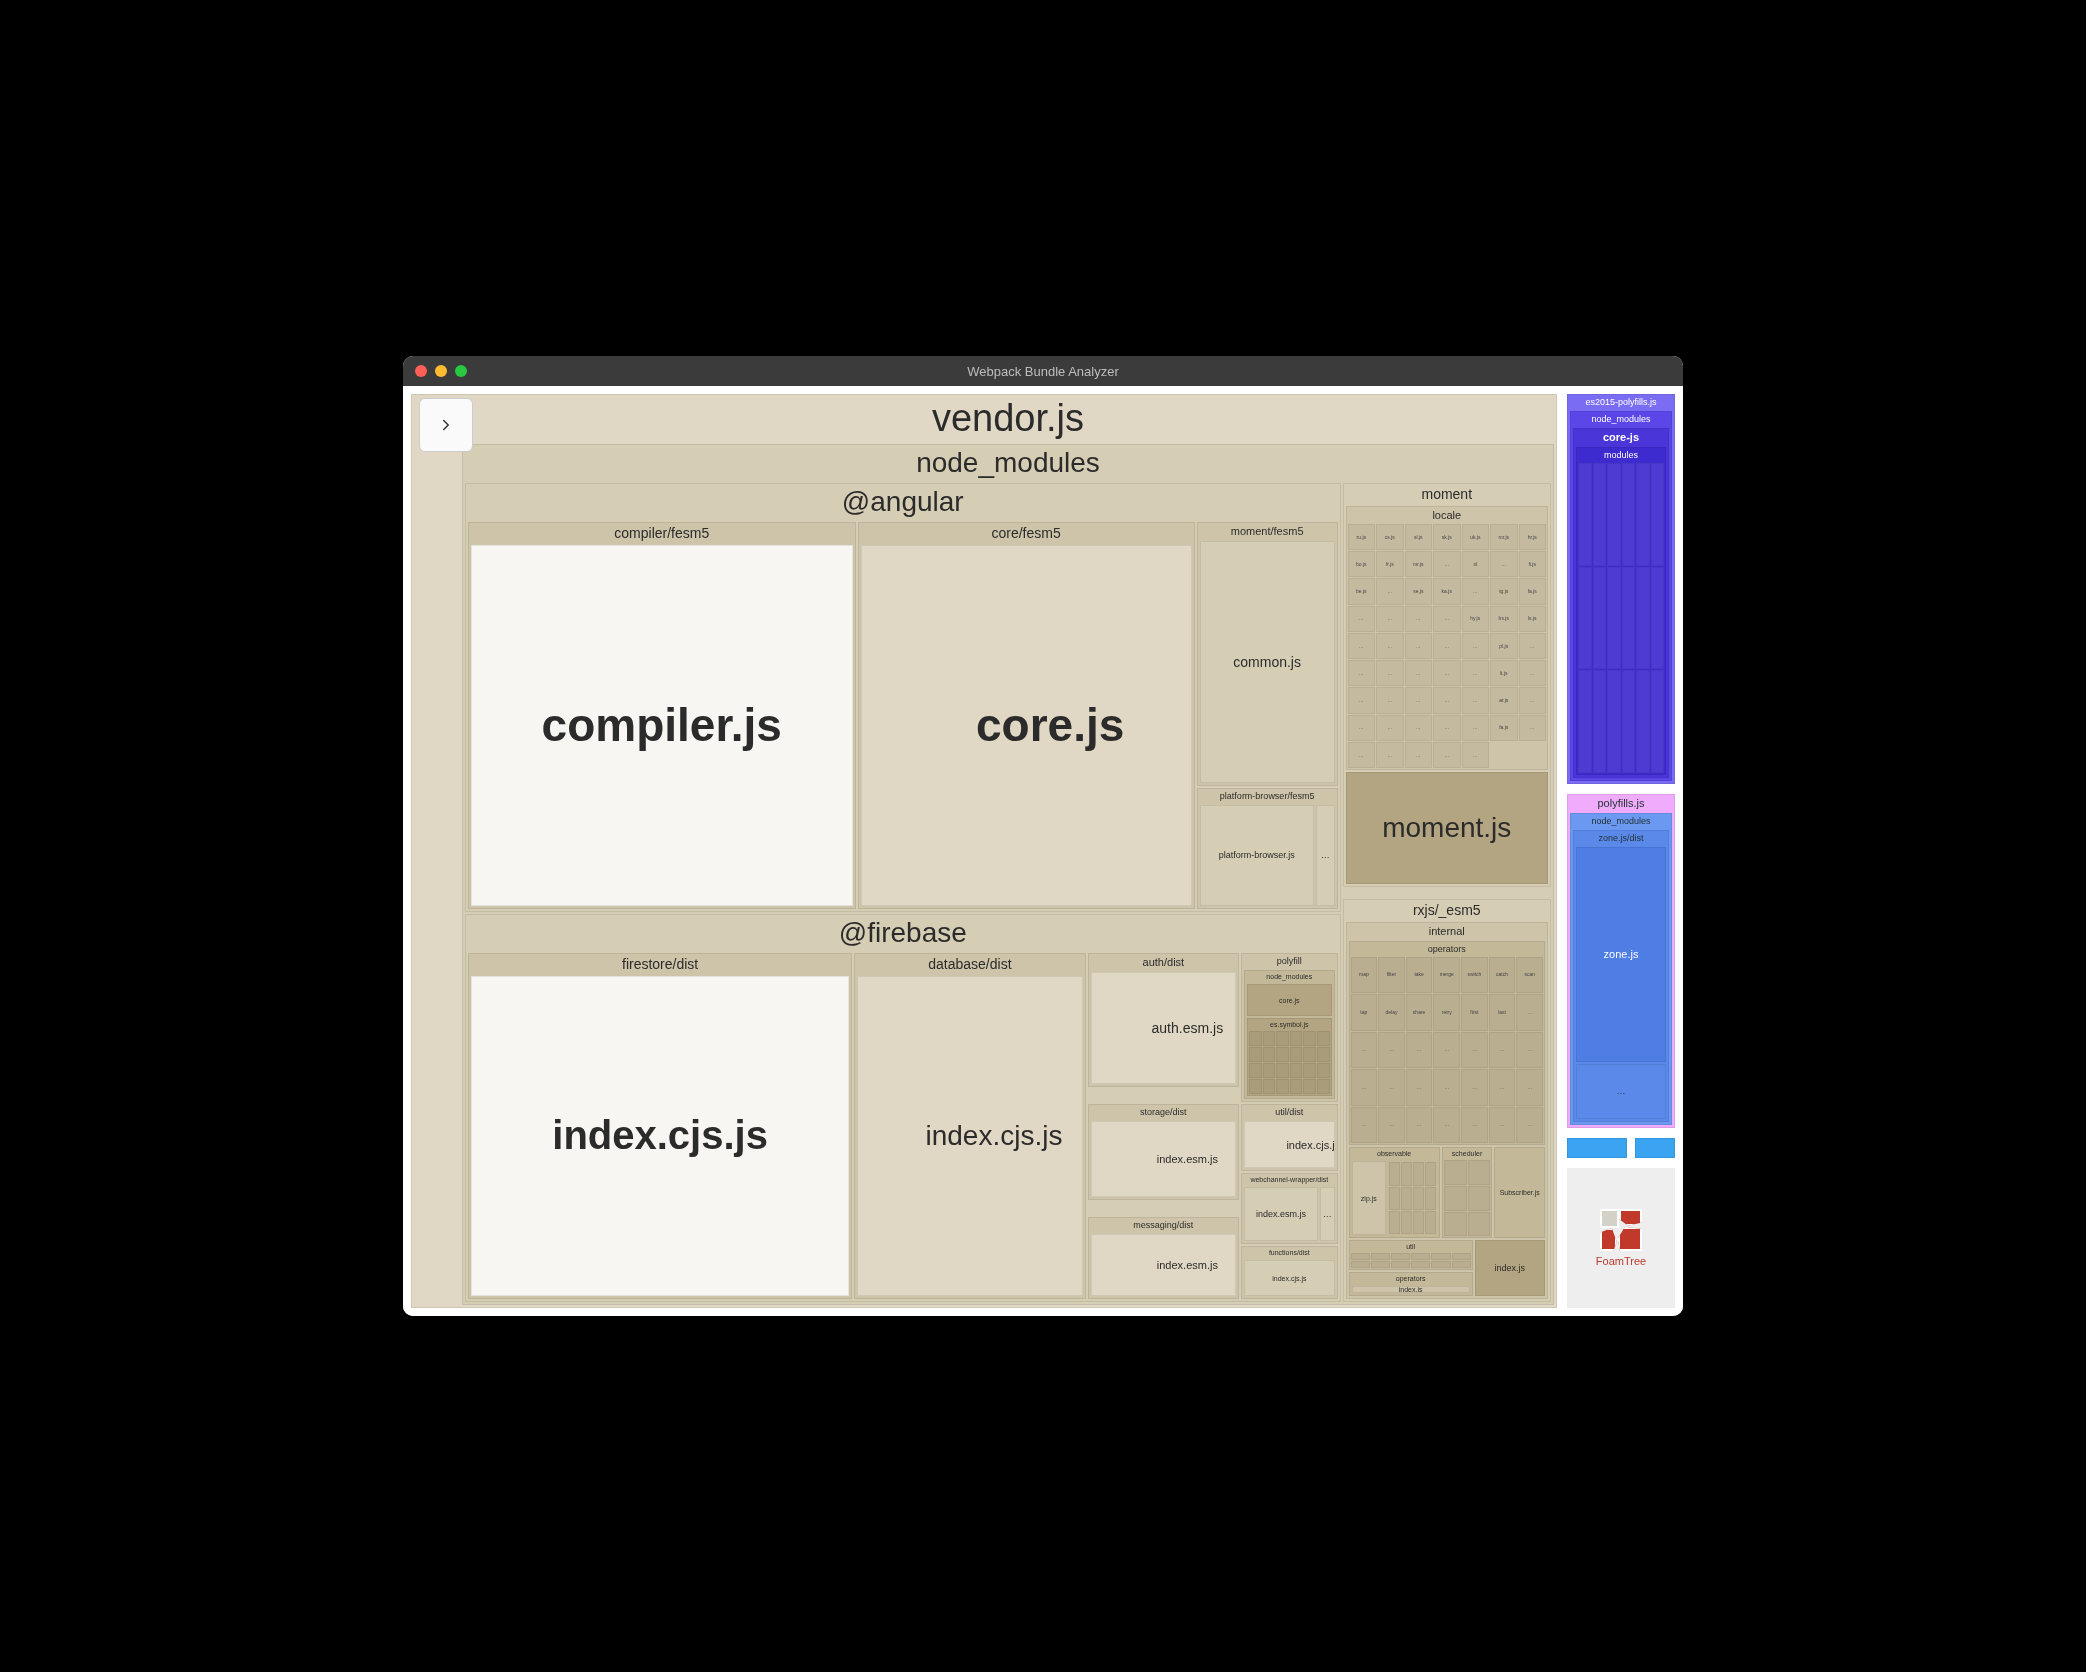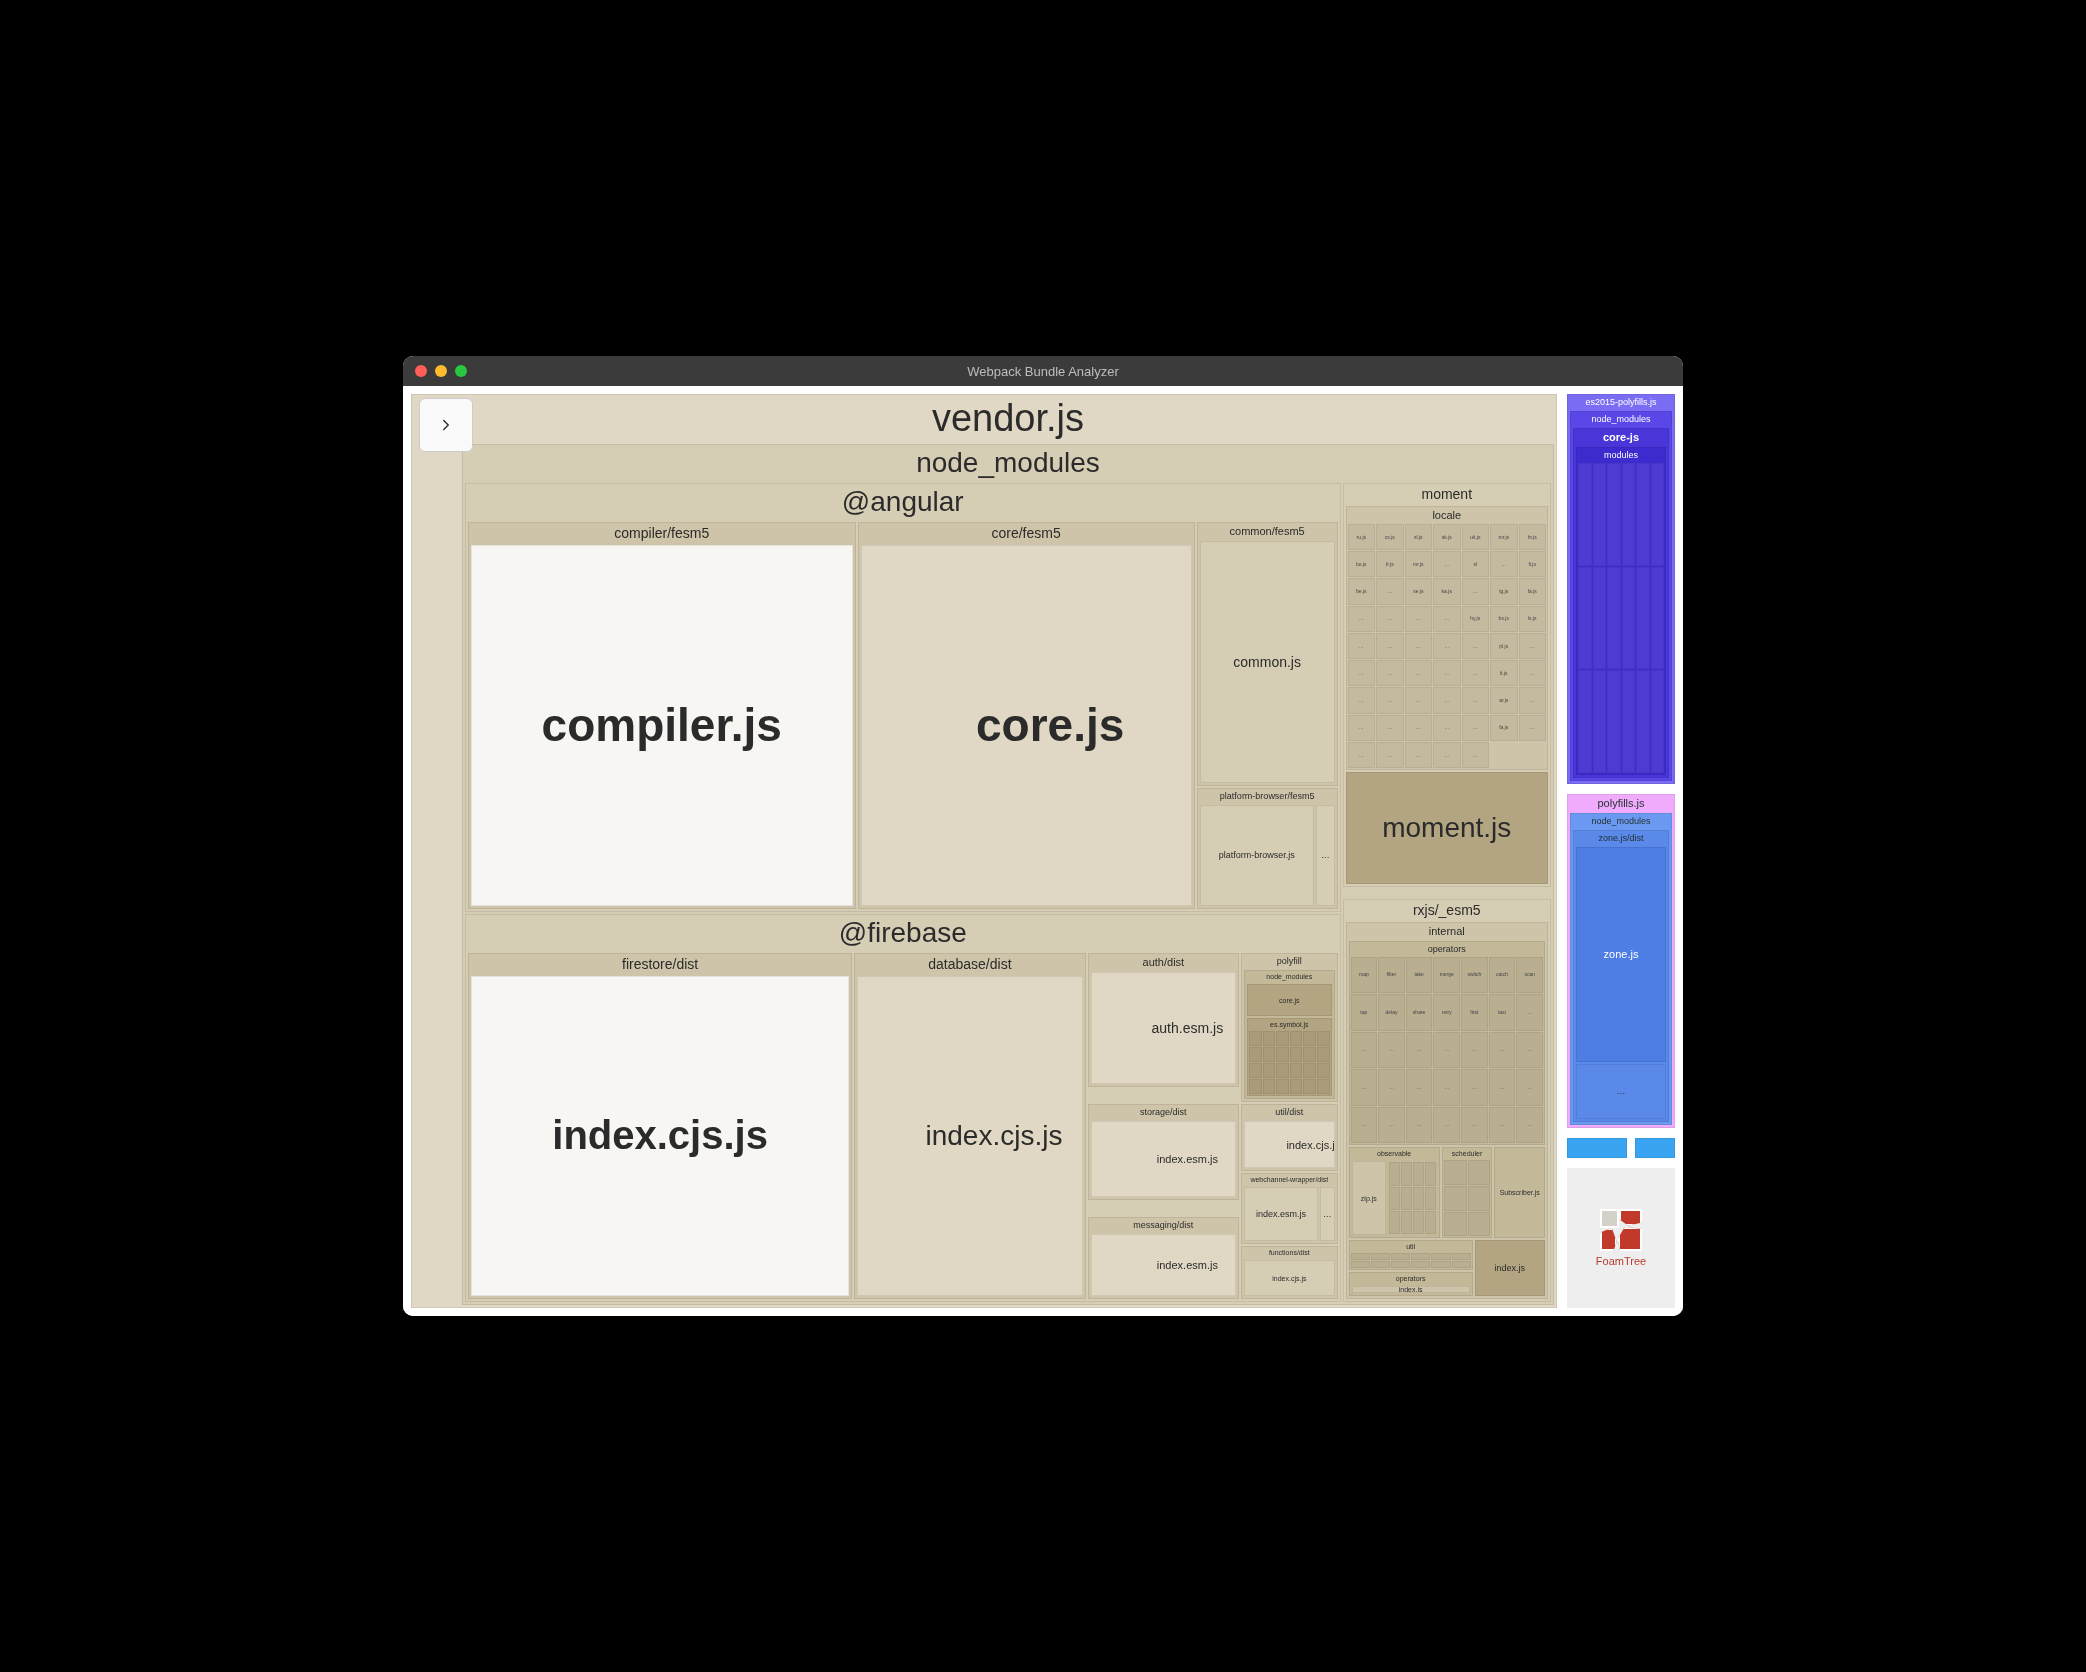--- a/index.html
+++ b/index.html
@@ -211,21 +211,21 @@
                     <div class="block beige3" style="flex:1.0">
                       <div class="label fs-s">core/fesm5</div>
                       <div class="children">
                         <div class="block beige1 centered" style="flex:1">
                           <span class="fs-huge">core.js</span>
                         </div>
                       </div>
                     </div>
                     <div style="flex:0.42;display:flex;flex-direction:column;gap:2px;min-width:0">
                       <div class="block beige3" style="flex:2.2">
-                        <div class="label fs-xs">common/fesm5</div>
+                        <div class="label fs-xs">moment/fesm5</div>
                         <div class="children">
                           <div class="block beige2 centered" style="flex:1">
                             <span class="fs-s">common.js</span>
                           </div>
                         </div>
                       </div>
                       <div class="block beige3" style="flex:1">
                         <div class="label fs-xxs">platform-browser/fesm5</div>
                         <div class="children row">
                           <div class="block beige2 centered" style="flex:4">

